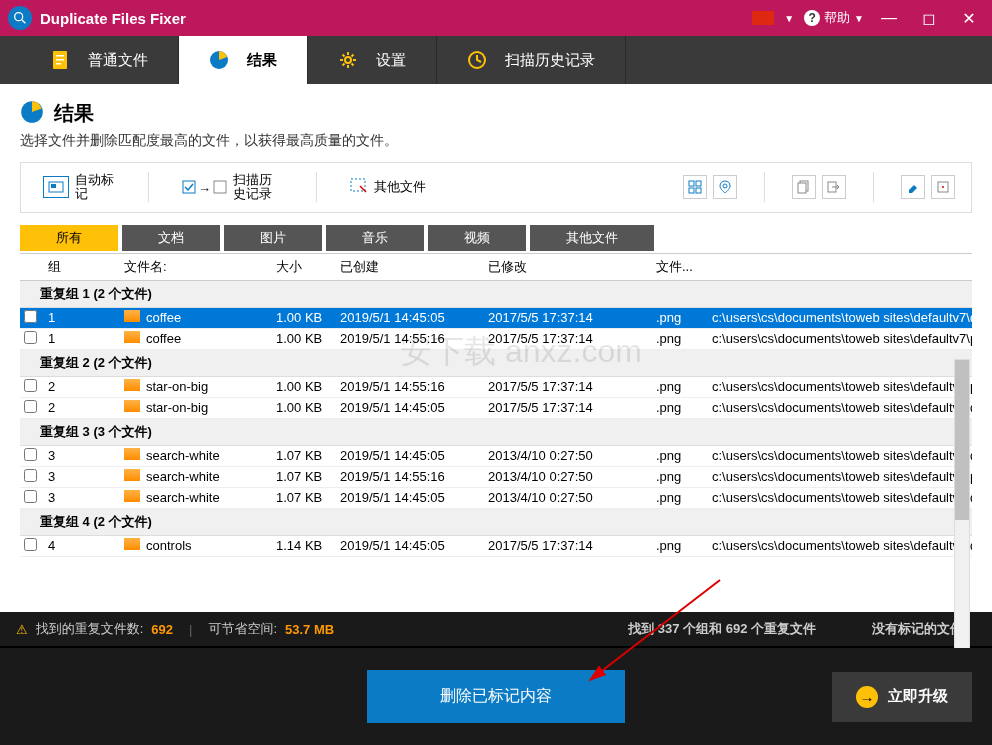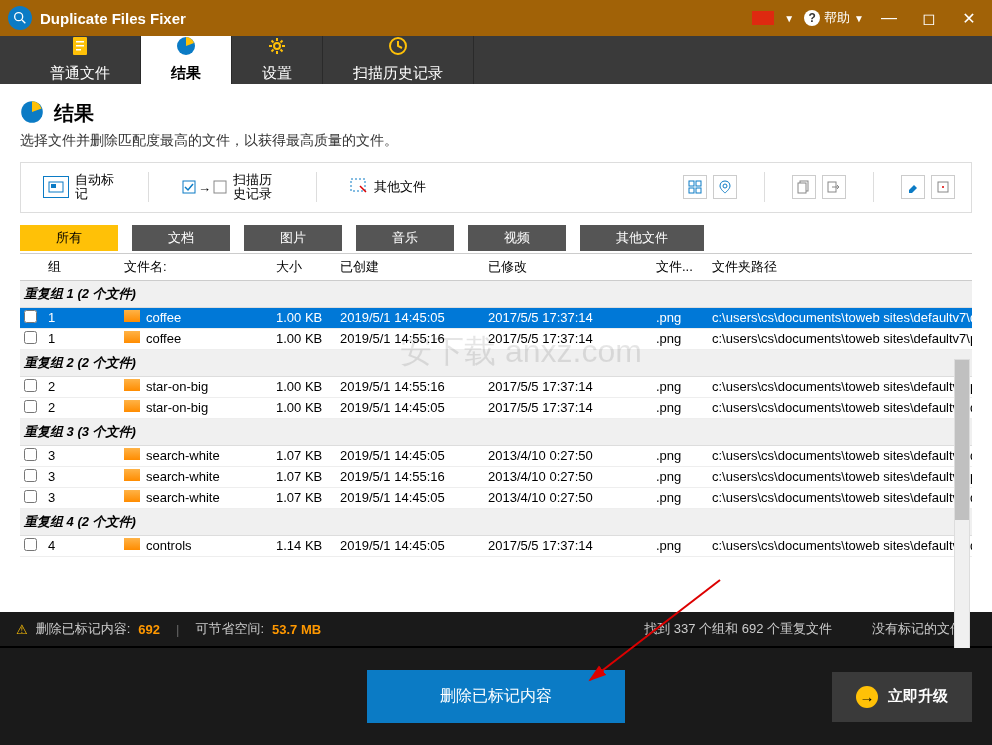--- a/index.html
+++ b/index.html
@@ -1,76 +1,76 @@
 <!DOCTYPE html>
 <html><head>
 <meta charset="utf-8">
 <style>
 * { margin: 0; padding: 0; box-sizing: border-box; font-family: "Microsoft YaHei", Arial, sans-serif; }
 body { width: 992px; height: 745px; background: #0a1628; overflow: hidden; position: relative; }
 
-.titlebar { height: 36px; background: #a16207; display: flex; align-items: center; padding: 0 8px; color: #fff; }
+.titlebar { height: 36px; background: #be185d; display: flex; align-items: center; padding: 0 8px; color: #fff; }
 .titlebar-logo { width: 24px; height: 24px; background: #0b7bc5; border-radius: 50%; margin-right: 8px; display: flex; align-items: center; justify-content: center; }
 .titlebar-logo svg { width: 16px; height: 16px; }
 .titlebar-title { font-size: 15px; font-weight: bold; flex: 1; }
 .titlebar-right { display: flex; align-items: center; gap: 10px; }
 .flag { width: 22px; height: 14px; background: #de2910; }
 .help-btn { display: flex; align-items: center; gap: 4px; font-size: 13px; color: #fff; cursor: pointer; }
 .help-icon { width: 16px; height: 16px; border-radius: 50%; background: #fff; color: #333; display: flex; align-items: center; justify-content: center; font-size: 12px; font-weight: bold; }
 .win-btn { width: 30px; height: 30px; display: flex; align-items: center; justify-content: center; cursor: pointer; color: #fff; font-size: 16px; }
 
 .tabs { height: 48px; background: #3a3a3a; display: flex; padding-left: 20px; }
-.tab { padding: 0 30px; display: flex; align-items: center; gap: 8px; color: #fff; font-size: 15px; cursor: pointer; border-right: 1px solid #2a2a2a; flex-direction: column; }
+.tab { padding: 0 30px; display: flex; align-items: center; gap: 18px; color: #fff; font-size: 15px; cursor: pointer; border-right: 1px solid #2a2a2a; }
 .tab.active { background: #fff; color: #000; font-weight: bold; }
 .tab-icon { width: 20px; height: 20px; display: flex; align-items: center; justify-content: center; }
 
 .content { background: #fff; padding: 16px 20px 0; height: 528px; position: relative; }
 .page-header { display: flex; align-items: flex-start; gap: 10px; margin-bottom: 4px; }
 .page-title { font-size: 20px; font-weight: bold; }
 .page-subtitle { font-size: 14px; color: #333; margin-bottom: 12px; }
 
 .toolbar { display: flex; align-items: center; gap: 17px; border: 1px solid #ddd; padding: 6px; margin-bottom: 12px; }
 .tool-group { display: flex; align-items: center; gap: 8px; padding: 0 10px; }
 .tool-sep { width: 1px; height: 30px; background: #ddd; }
 .tool-btn { display: flex; align-items: center; gap: 6px; padding: 4px 6px; cursor: pointer; font-size: 13px; }
 .tool-icon-box { width: 26px; height: 22px; border: 1px solid #0b7bc5; display: flex; align-items: center; justify-content: center; }
 .tool-icon-sm { width: 24px; height: 24px; border: 1px solid #ccc; display: flex; align-items: center; justify-content: center; cursor: pointer; }
 .toolbar-spacer { flex: 1; }
 
-.filter-tabs { display: flex; gap: 14px; margin-bottom: 2px; }
+.filter-tabs { display: flex; gap: 4px; margin-bottom: 2px; }
 .filter-tab { padding: 4px 36px; background: #555; color: #fff; font-size: 13px; cursor: pointer; }
 .filter-tab.active { background: #ffc107; color: #000; }
 
 .grid-header { display: flex; border-top: 1px solid #ccc; border-bottom: 1px solid #ccc; padding: 4px 0; font-size: 13px; background: #fff; }
 .col-check { width: 24px; }
 .col-group { width: 80px; padding-left: 4px; }
 .col-name { width: 152px; }
 .col-size { width: 64px; }
 .col-created { width: 148px; }
 .col-modified { width: 168px; }
 .col-ext { width: 56px; }
 .col-path { flex: 1; }
 
 .grid-body { overflow-y: auto; height: 298px; font-size: 13px; }
-.group-header { background: #f0f0f0; padding: 4px 4px; font-weight: bold; border-bottom: 1px solid #ddd; font-style: italic; }
+.group-header { background: #f0f0f0; padding: 4px 20px; font-weight: bold; border-bottom: 1px solid #ddd; }
 .row { display: flex; align-items: center; padding: 2px 0; border-bottom: 1px solid #eee; }
 .row.selected { background: #0078d7; color: #fff; }
 .row input[type=checkbox] { margin-left: 4px; }
 .file-icon { width: 16px; height: 12px; background: linear-gradient(#ffb347, #ff8c00); display: inline-block; margin-right: 6px; }
 .row .col-path { white-space: nowrap; overflow: hidden; }
 
 .scrollbar-track { position: absolute; right: 22px; top: 275px; width: 16px; height: 312px; background: #f0f0f0; border: 1px solid #ddd; }
 .scrollbar-thumb { position: absolute; top: 0; width: 100%; height: 160px; background: #c0c0c0; }
 
 .statusbar { height: 36px; background: #1a1a1a; display: flex; align-items: center; padding: 0 16px; color: #ccc; font-size: 13px; border-bottom: 2px solid #000; }
 .status-left { display: flex; align-items: center; gap: 8px; }
 .status-warn { color: #ffc107; }
 .status-val { color: #ff9800; font-weight: bold; }
 .status-sep { margin: 0 8px; color: #666; }
-.status-right { margin-left: auto; display: flex; gap: 40px; }
+.status-right { margin-left: auto; display: flex; gap: 56px; font-weight: bold; }
 
 .bottombar { height: 97px; background: #1a1a1a; display: flex; align-items: center; justify-content: center; position: relative; }
 .delete-btn { background: #0b7bc5; color: #fff; padding: 16px 73px; font-size: 16px; cursor: pointer; border: none; }
 .upgrade-btn { position: absolute; right: 20px; background: #3a3a3a; color: #fff; padding: 14px 24px; font-size: 15px; font-weight: bold; cursor: pointer; border: none; display: flex; align-items: center; gap: 10px; }
 .upgrade-icon { width: 22px; height: 22px; background: #ffc107; border-radius: 50%; display: flex; align-items: center; justify-content: center; color: #000; }
 
 .arrow-annotation { position: absolute; top: 570px; left: 570px; pointer-events: none; z-index: 1000; }
 .watermark { position: absolute; top: 330px; left: 400px; color: rgba(0,0,0,0.1); font-size: 32px; pointer-events: none; z-index: 500; }
 </style>
 </head>
@@ -243,21 +243,20 @@
   </div>
 
   <div class="grid-header">
     <div class="col-check"></div>
     <div class="col-group">组</div>
     <div class="col-name">文件名:</div>
     <div class="col-size">大小</div>
     <div class="col-created">已创建</div>
     <div class="col-modified">已修改</div>
     <div class="col-ext">文件...</div>
-    <div class="col-path">文件夹路径</div>
   </div>
 
   <div class="grid-body" id="grid-body">
       <div class="group-header">重复组 1 (2 个文件)</div>
       <div class="row selected">
         <div class="col-check"><input type="checkbox" style=""></div>
         <div class="col-group">1</div>
         <div class="col-name"><span class="file-icon"></span>coffee</div>
         <div class="col-size">1.00 KB</div>
         <div class="col-created">2019/5/1 14:45:05</div>
@@ -341,21 +340,21 @@
     </div>
 
   <div class="scrollbar-track">
     <div class="scrollbar-thumb"></div>
   </div>
 </div>
 
 <div class="statusbar">
   <div class="status-left">
     <span class="status-warn">⚠</span>
-    <span>删除已标记内容:</span>
+    <span>找到的重复文件数:</span>
     <span class="status-val">692</span>
     <span class="status-sep">|</span>
     <span>可节省空间:</span>
     <span class="status-val">53.7 MB</span>
   </div>
   <div class="status-right">
     <span>找到 337 个组和 692 个重复文件</span>
     <span>没有标记的文件。</span>
   </div>
 </div>

